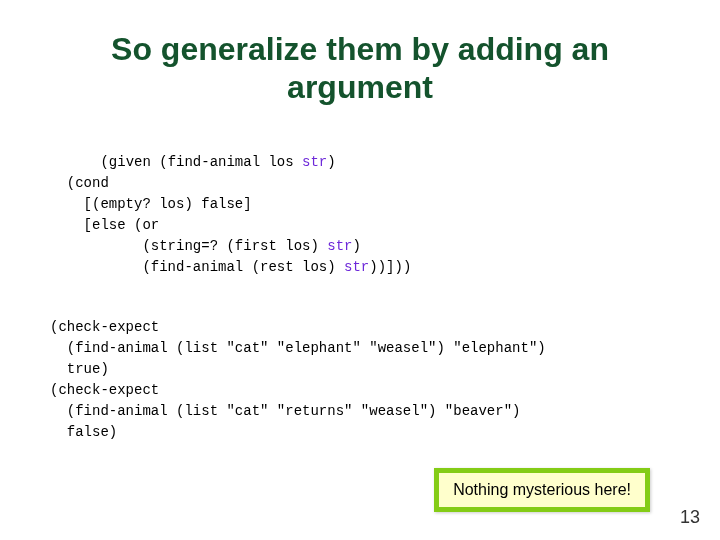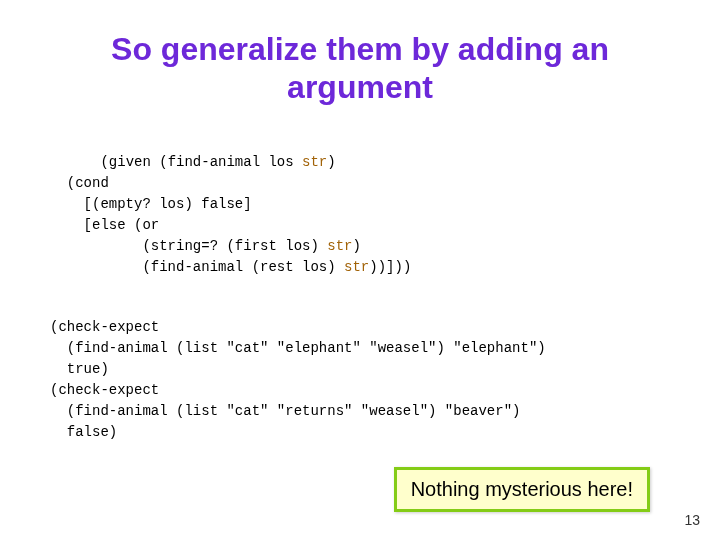--- a/index.html
+++ b/index.html
@@ -20,65 +20,65 @@
     .slide-container {
       width: 720px;
       height: 540px;
       padding: 30px 50px 30px 50px;
       position: relative;
     }
 
     .title {
       font-size: 32px;
       font-weight: bold;
-      color: #6d28d9;
+      color: #14532d;
       text-align: center;
       line-height: 1.2;
       margin-bottom: 24px;
     }
 
     .code-block {
       font-family: 'Courier New', Courier, monospace;
       font-size: 14px;
       color: #000000;
       line-height: 1.5;
       white-space: pre;
     }
 
     .comment {
       color: #000000;
     }
 
     .highlight {
-      color: #a16207;
+      color: #6d28d9;
     }
 
     .code-section {
       margin-bottom: 18px;
     }
 
     .tooltip-box {
       position: absolute;
       bottom: 28px;
       right: 70px;
       background: #ffffcc;
-      border: 3px solid #84cc16;
+      border: 5px solid #84cc16;
       padding: 8px 14px;
-      font-size: 20px;
+      font-size: 16px;
       font-weight: normal;
       color: #000000;
       box-shadow: 1px 1px 3px rgba(0,0,0,0.2);
       margin-left: 12px;
     }
 
     .slide-number {
       position: absolute;
       bottom: 12px;
       right: 20px;
-      font-size: 14px;
+      font-size: 18px;
       color: #333333;
     }
   </style>
 </head>
 <body>
 
 <div class="slide-container">
 
   <h1 class="title">So generalize them by adding an argument</h1>
 

